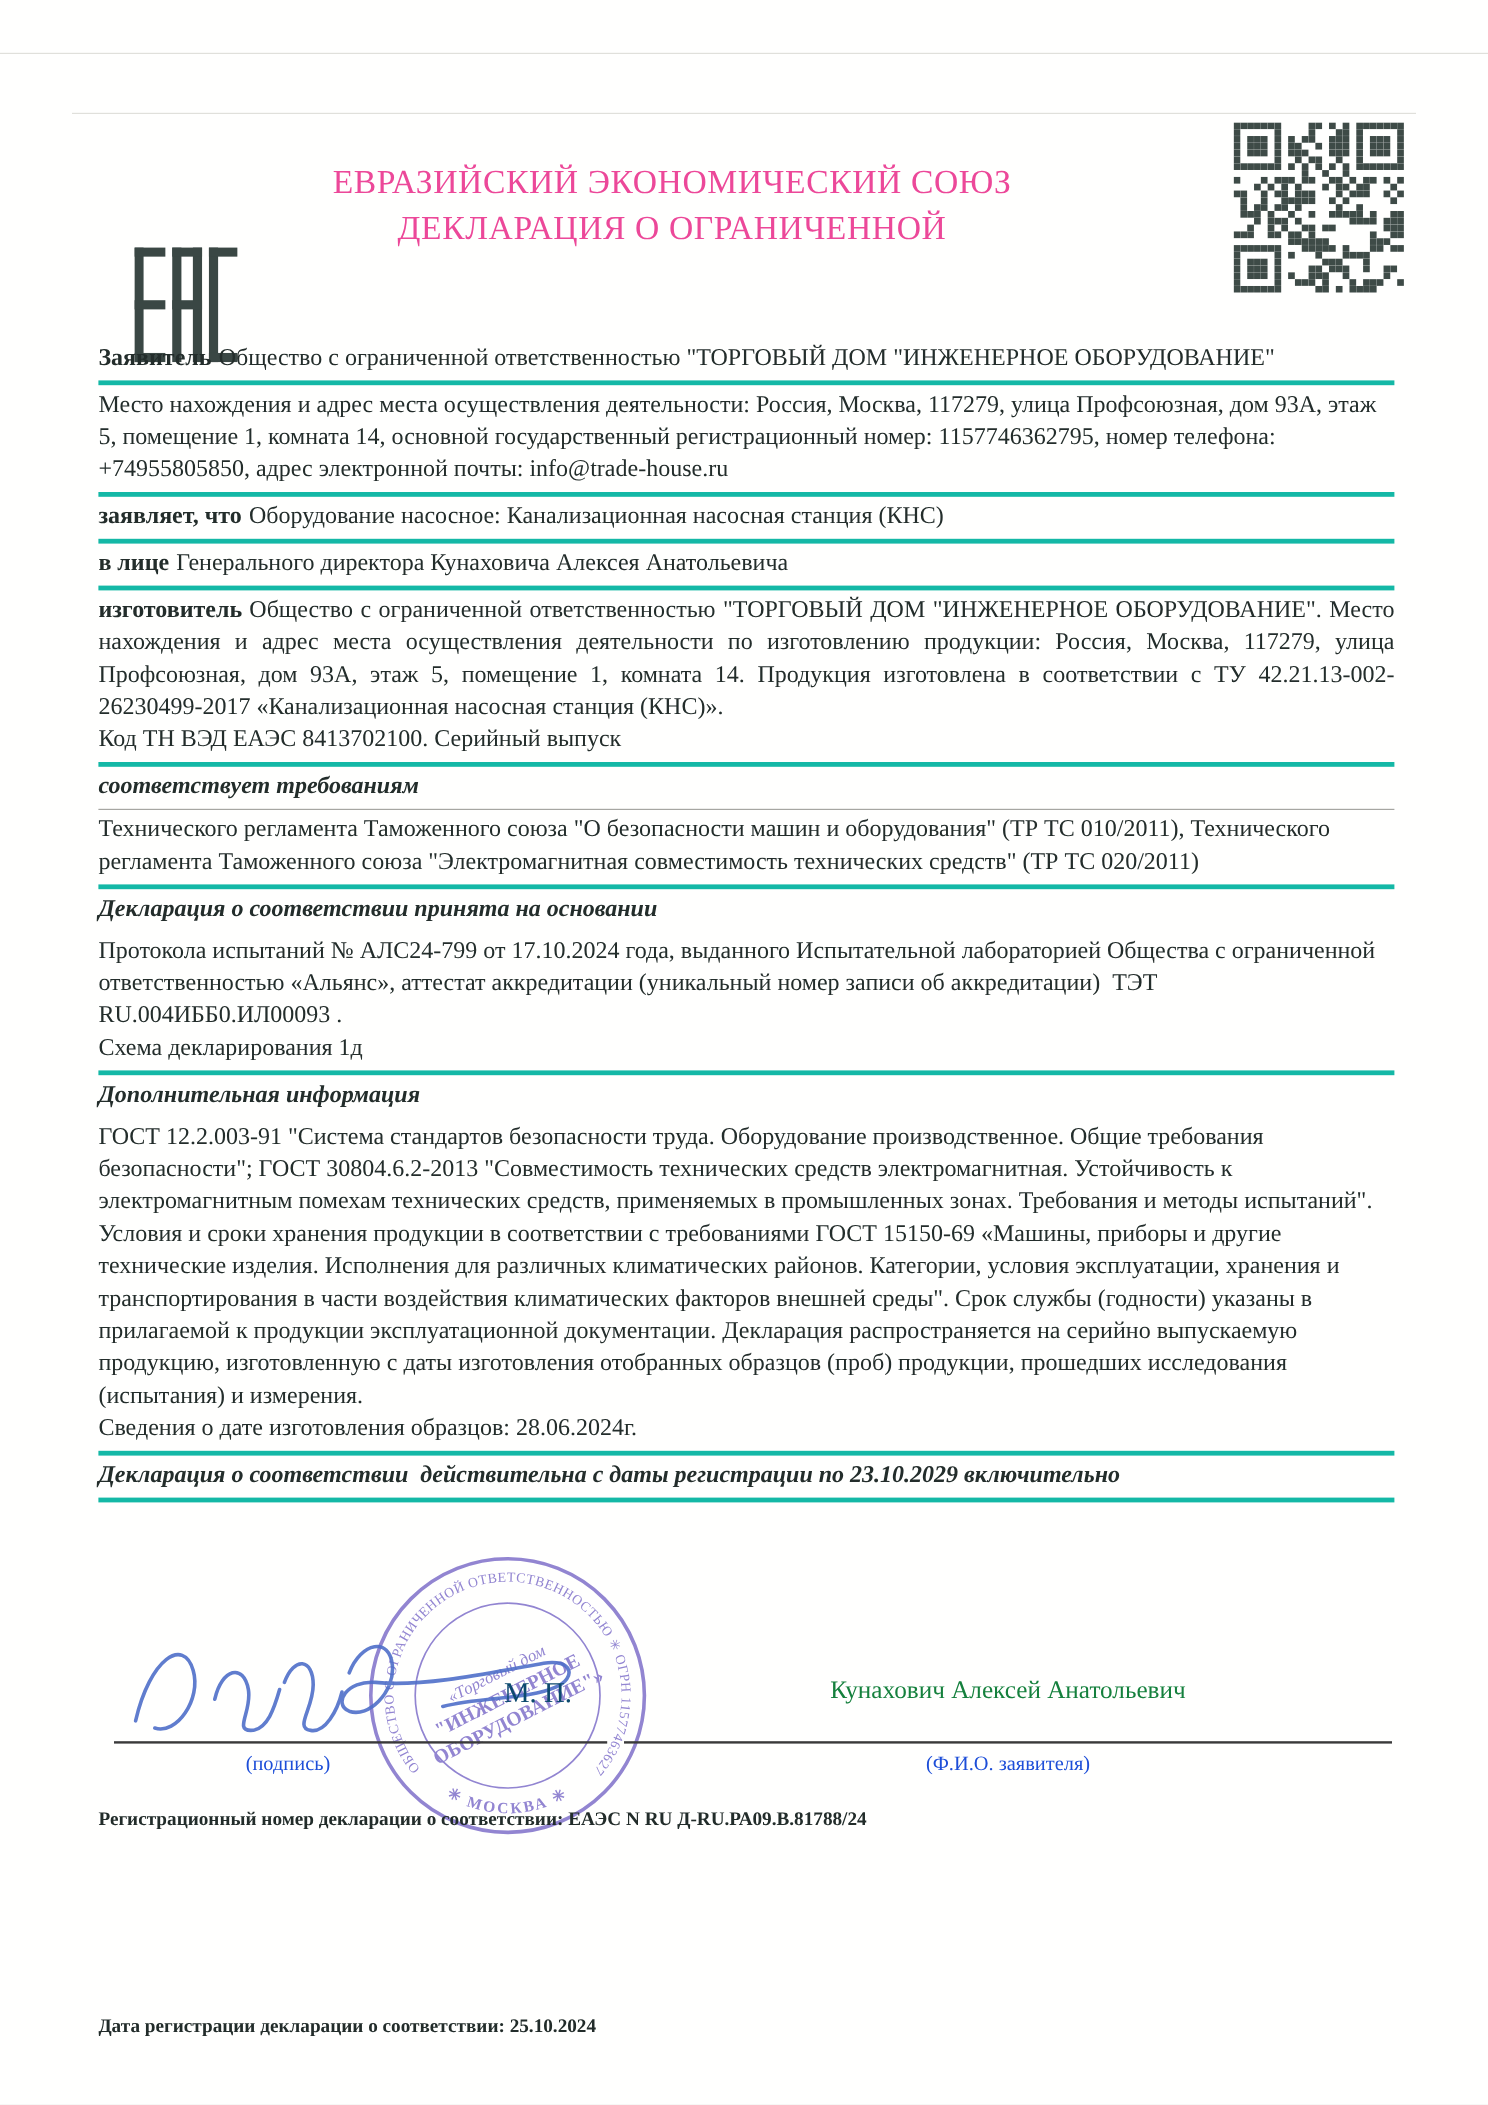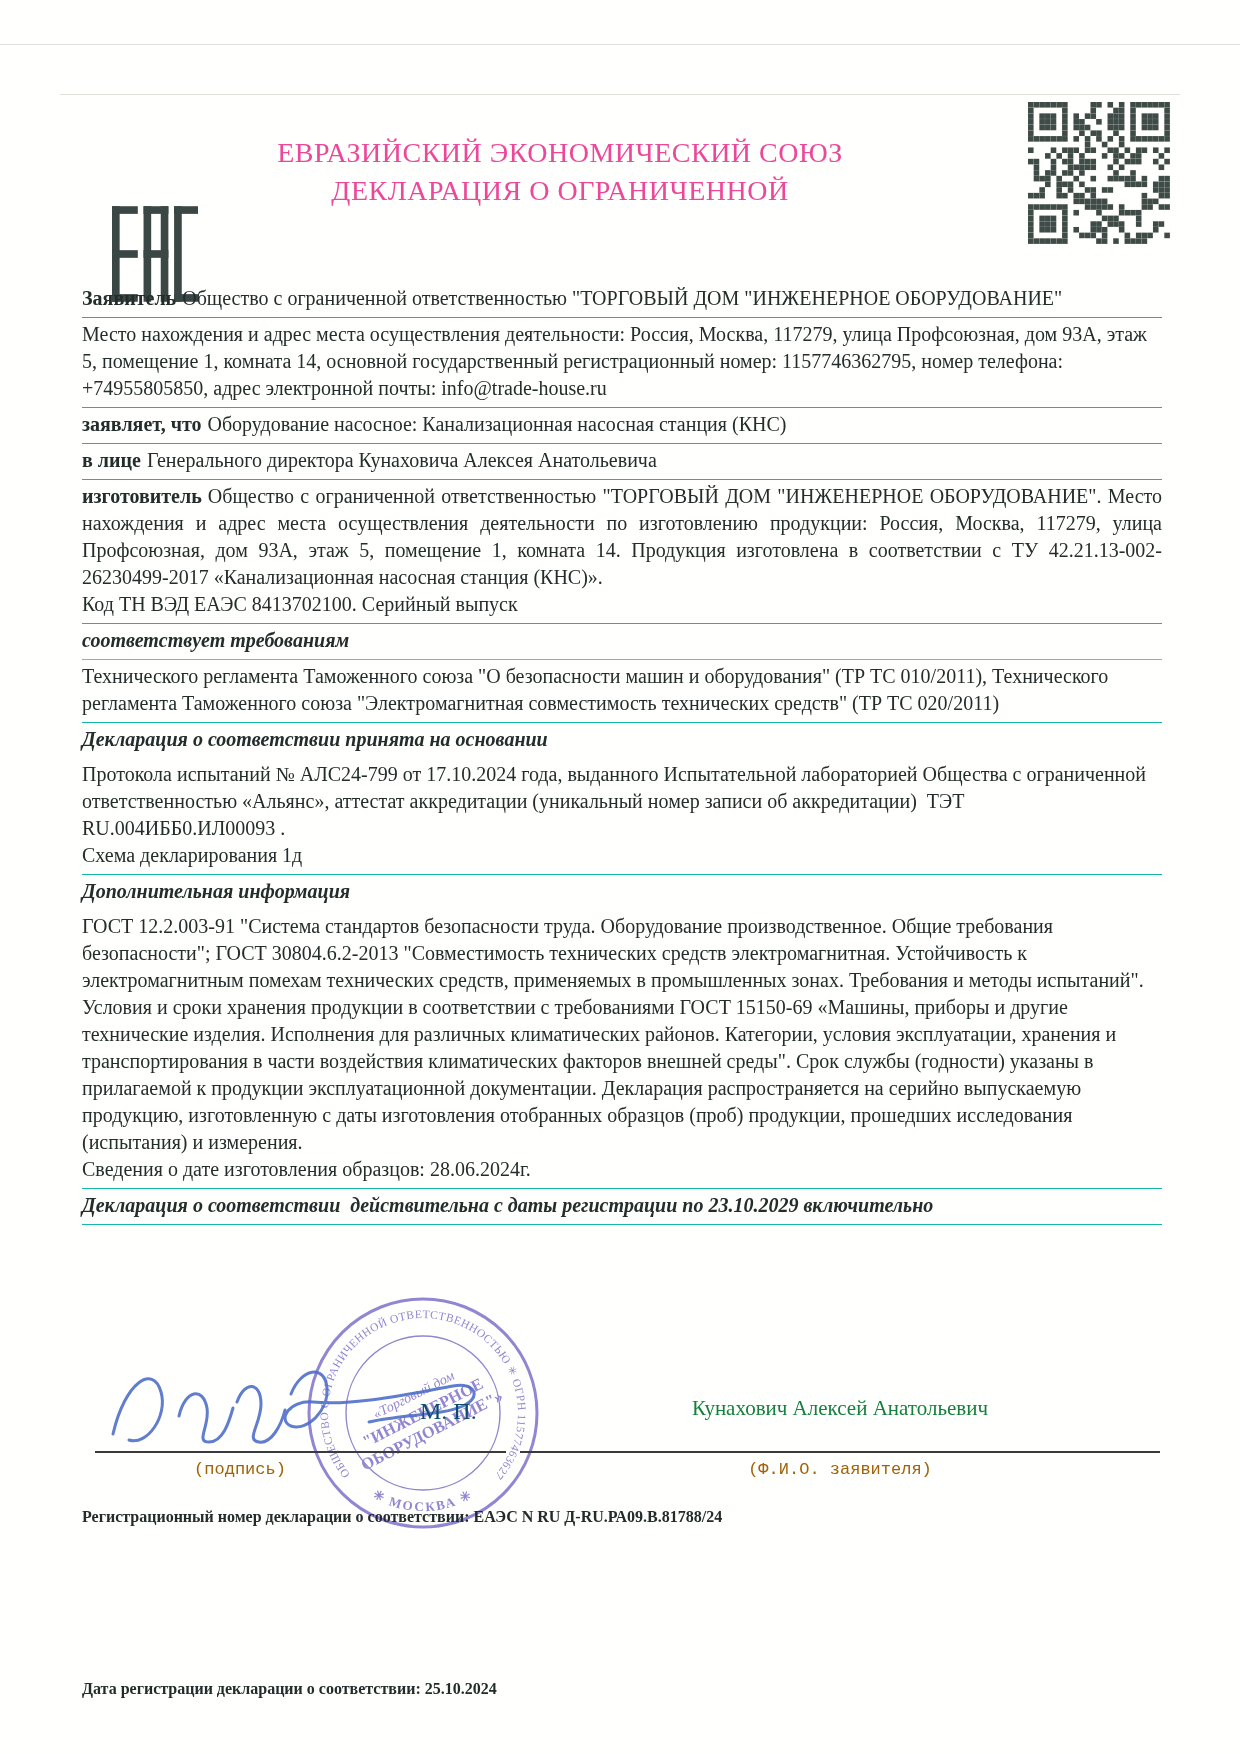--- a/index.html
+++ b/index.html
@@ -5,33 +5,33 @@
   html,body{margin:0;padding:0;background:#e9e9e7;}
   .page{position:relative;width:1240px;height:1754px;margin:0 auto;background:#fffffe;
         font-family:"Liberation Serif", serif;color:#232d2b;overflow:hidden;}
   .faint-line{position:absolute;left:0;right:0;height:1px;background:#e0e0db;}
   .title{position:absolute;top:118px;left:0;width:1120px;text-align:center;
          font-weight:normal;font-size:28px;line-height:38px;color:#ec4899;letter-spacing:.5px;margin-top:16px;}
   .eac{position:absolute;left:112px;top:206px;}
   .qr{position:absolute;left:1028px;top:102px;}
   .content{position:absolute;left:82px;top:282px;width:1080px;font-size:20px;line-height:27px;}
   .row{padding:3px 0 5px 0;}
-  .hb{border-bottom:1px solid #14b8a6;}
+  .hb{border-bottom:4px solid #14b8a6;}
   .lb{border-bottom:1px solid #a6a6a2;}
   .b{font-weight:bold;font-style:italic;}
   .lbl{font-weight:bold;margin-right:6px;}
   .just{text-align:justify;}
   .para-gap{margin-top:8px;}
   .sig-svg{position:absolute;left:95px;top:1352px;}
   .stamp{position:absolute;left:300px;top:1290px;opacity:.88;mix-blend-mode:multiply;}
   .sig-line{position:absolute;left:95px;top:1451px;width:411px;border-top:2px solid #3a3a3a;}
   .name-line{position:absolute;left:520px;top:1451px;width:640px;border-top:2px solid #3a3a3a;}
   .mp{position:absolute;left:420px;top:1398px;font-size:24px;color:#0c4a6e;}
   .name{position:absolute;left:520px;top:1396px;width:640px;text-align:center;font-size:21px;color:#15803d;}
-  .cap{position:absolute;font-size:17px;color:#a16207;font-family:Liberation Mono, monospace;}
+  .cap{position:absolute;font-size:17px;color:#1d4ed8;}
   .cap-sign{left:140px;top:1460px;width:200px;text-align:center;}
   .cap-name{left:520px;top:1460px;width:640px;text-align:center;}
   .foot{position:absolute;left:82px;font-weight:bold;font-size:16px;color:#222c2a;}
   .foot-reg{top:1508px;}
   .foot-date{top:1680px;}
 </style>
 </head>
 <body>
 
 <div class="page">

